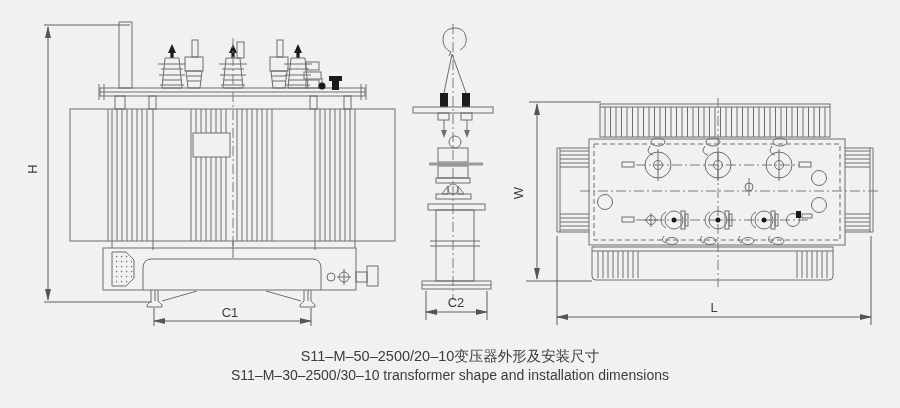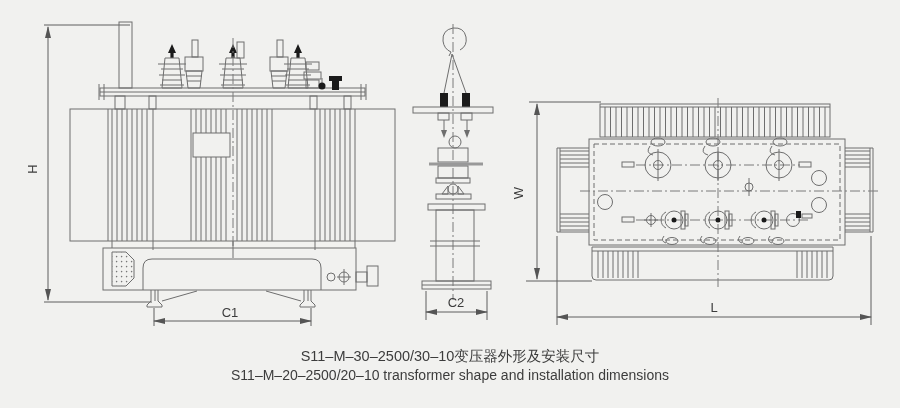--- a/index.html
+++ b/index.html
@@ -464,16 +464,16 @@
     <g stroke="#5f5f5f">
       <line x1="557" y1="236" x2="557" y2="325"></line>
       <line x1="871" y1="236" x2="871" y2="325"></line>
       <line x1="557" y1="317" x2="871" y2="317" marker-start="url(#arr)" marker-end="url(#arr)"></line>
       <text x="714" y="312" text-anchor="middle">L</text>
     </g>
   </g>
 </svg>
 
 <div class="caption">
-  <div class="zh">S11–M–30–2500/30–10变压器外形及安装尺寸</div>
-  <div class="en">S11–M–20–2500/20–10 transformer shape and installation dimensions</div>
+  <div class="zh">S11–M–50–2500/20–10变压器外形及安装尺寸</div>
+  <div class="en">S11–M–30–2500/30–10 transformer shape and installation dimensions</div>
 </div>
 </div>
 
 </body></html>

